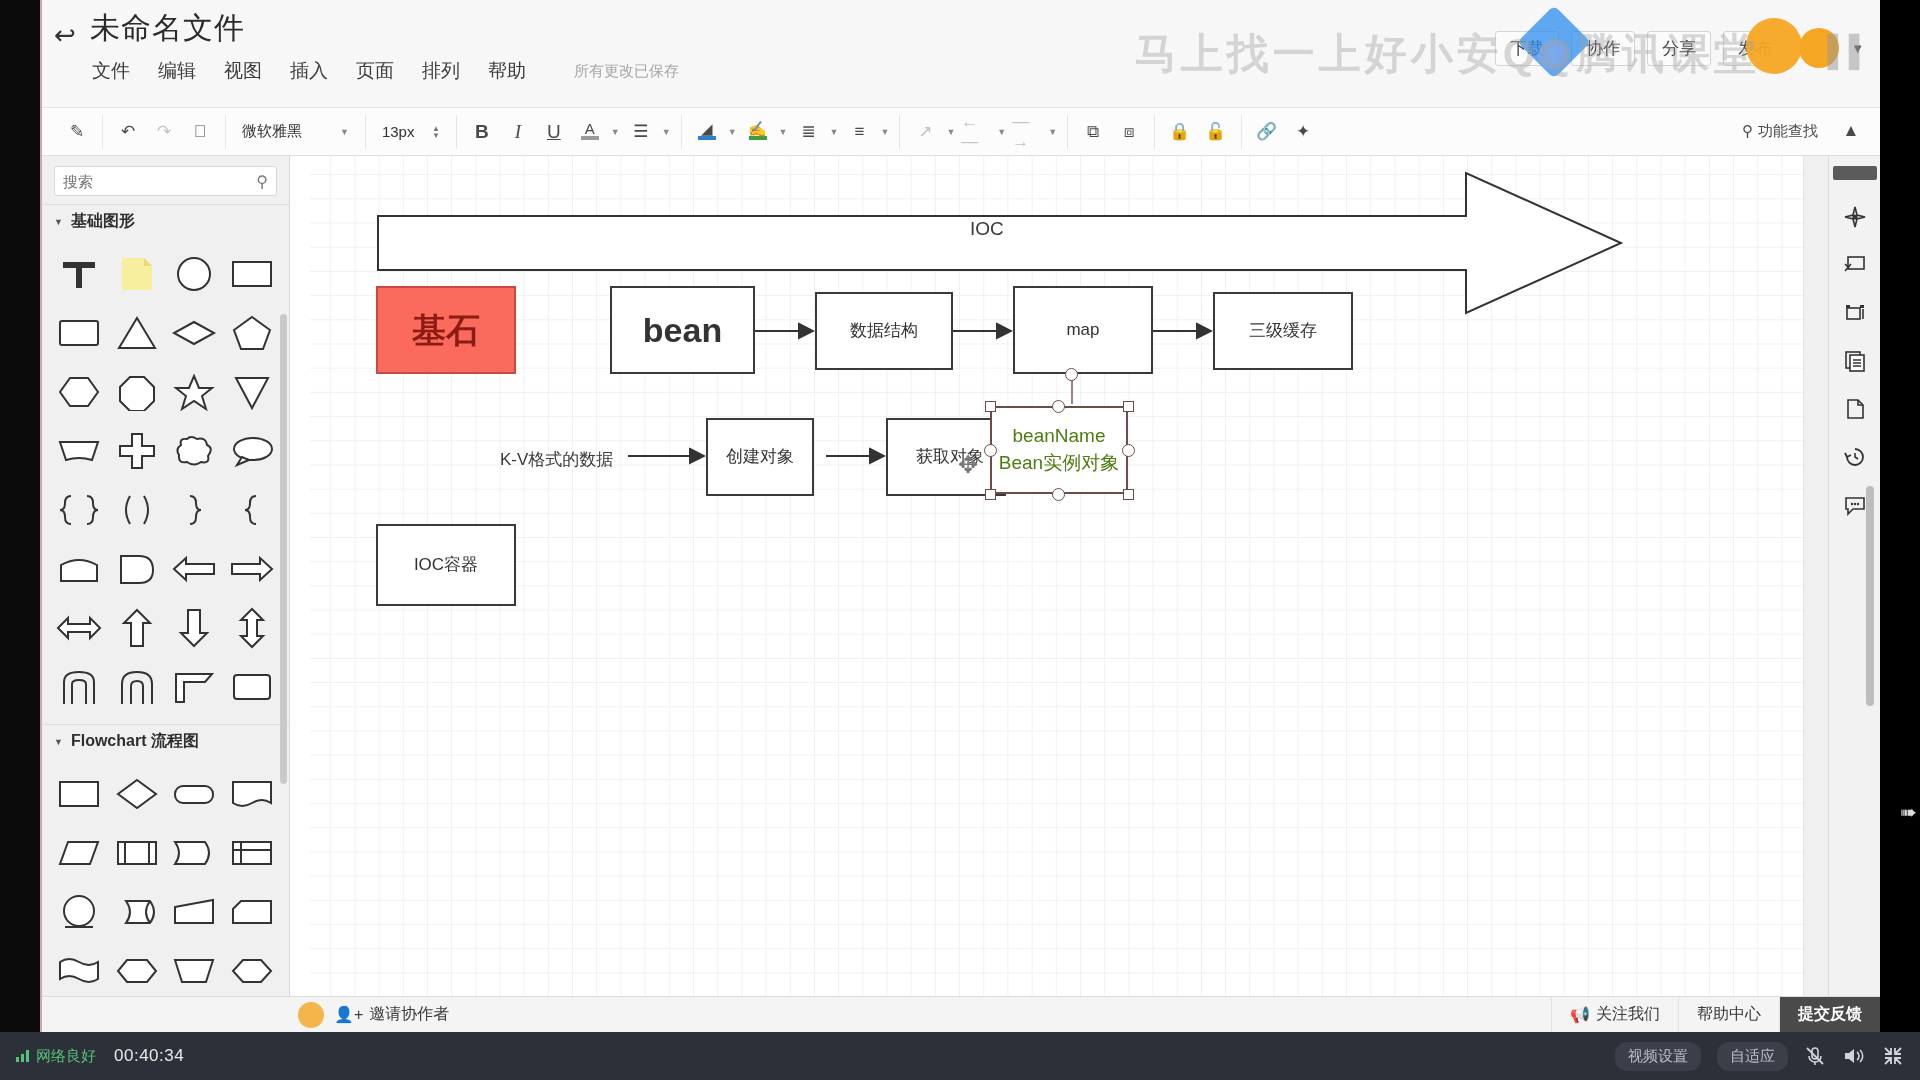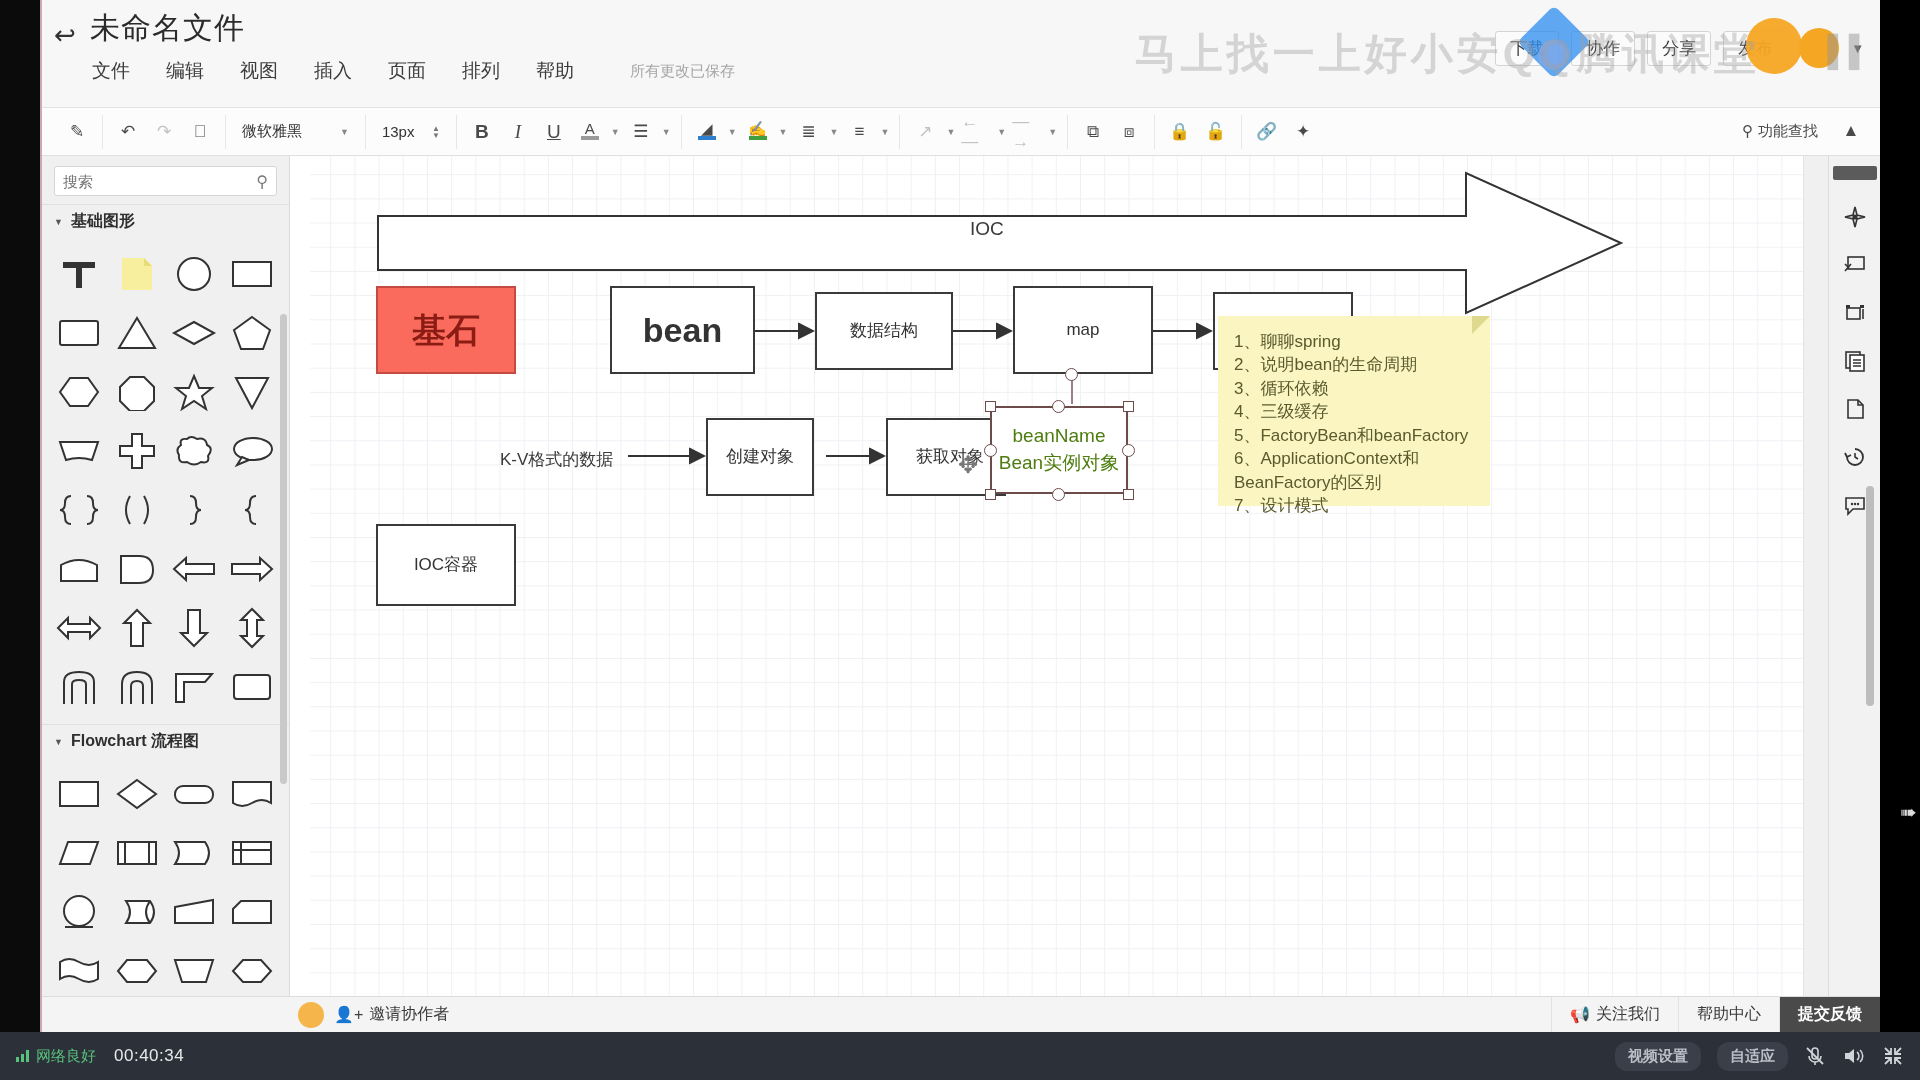--- a/index.html
+++ b/index.html
@@ -12,21 +12,21 @@
   .app-shell{
     position:absolute; left:40px; top:0; width:1840px; height:1032px;
     background:#f7f7f7; border-left:2px solid #caa8b4;
     overflow:hidden;
   }
 
   
   .header{ position:relative; height:108px; background:#f7f7f7; border-bottom:1px solid #e3e3e3;}
   .back-arrow{ position:absolute; left:12px; top:20px; font-size:26px; color:#333; }
   .doc-title{ position:absolute; left:48px; top:8px; font-size:30px; color:#2b2b2b; letter-spacing:1px;}
-  .menubar{ position:absolute; left:50px; top:58px; display:flex; align-items:center; gap:36px;}
+  .menubar{ position:absolute; left:50px; top:58px; display:flex; align-items:center; gap:28px;}
   .menubar .mi{ font-size:19px; color:#3c3c3c; cursor:pointer;}
   .saved-note{ font-size:15px; color:#a6a6a6; margin-left:20px;font-family:Liberation Mono, monospace;}
 
   .hdr-right{ position:absolute; right:16px; top:28px; display:flex; align-items:center; gap:12px;}
   .hbtn{ border:1px solid #d4d4d4; background:#fbfbfb; border-radius:3px; font-size:17px;
          color:#3a3a3a; padding:5px 14px; cursor:pointer; white-space:nowrap;}
   .avatar-hdr{ width:40px; height:40px; border-radius:50%; background:#f5a623; }
   .caret{ font-size:13px; color:#555; }
 
   
@@ -139,21 +139,21 @@
 
   
   .playerbar{ position:absolute; left:0; bottom:0; width:1920px; height:48px; background:#2c3038;
               display:flex; align-items:center; padding:0 16px;}
   .net{ display:flex; align-items:center; gap:7px; color:#58c27d; font-size:15px;}
   .net-bars{ display:flex; align-items:flex-end; gap:2px;}
   .net-bars i{ width:3px; background:#58c27d; display:block;}
   .timer{ color:#e8e8e8; font-size:17px; margin-left:18px; letter-spacing:.5px;}
   .pb-right{ margin-left:auto; display:flex; align-items:center; gap:16px;}
   .pb-chip{ background:#3a3f49; color:#b9bec7; font-size:15px; padding:5px 13px; border-radius:12px;
-            cursor:pointer;font-weight:bold;}
+            cursor:pointer;}
   .pb-icon{ color:#cfd3da; font-size:20px; cursor:pointer; display:flex; align-items:center;}
 
   .sys-cursor{ position:absolute; left:1900px; top:800px; color:#ddd; font-size:20px;}
   .left-dark{ position:absolute; left:0; top:0; width:40px; height:1032px; background:#0b0b0b;}
 </style>
 </head>
 <body>
 
 <div id="root">
 
@@ -630,33 +630,20 @@
           <div class="h-sq" style="left:813px; top:245px;"></div>
           <div class="h-ci" style="left:674px; top:288px;"></div>
           <div class="h-ci" style="left:812px; top:288px;"></div>
           <div class="h-sq" style="left:675px; top:333px;"></div>
           <div class="h-ci" style="left:742px; top:332px;"></div>
           <div class="h-sq" style="left:813px; top:333px;"></div>
           <div class="move-cursor" style="left:648px; top:295px;">✥</div>
 
           <div class="node" style="left:66px; top:368px; width:140px; height:82px;">IOC容器</div>
 
-          <div class="sticky" style="left:908px; top:160px; width:272px; height:190px;">
-            <div class="fold"></div>
-            <ol>
-              <li>1、聊聊spring</li>
-              <li>2、说明bean的生命周期</li>
-              <li>3、循环依赖</li>
-              <li>4、三级缓存</li>
-              <li>5、FactoryBean和beanFactory</li>
-              <li>6、ApplicationContext和</li>
-              <li>BeanFactory的区别</li>
-              <li>7、设计模式</li>
-            </ol>
-          </div>
 
           <div class="vsb"></div>
           <div class="hsb"></div>
         </div>
       </div>
 
       <div class="rightrail">
         <div class="rr-top"></div>
         <div class="rr-btn">
           <svg width="22" height="22">

